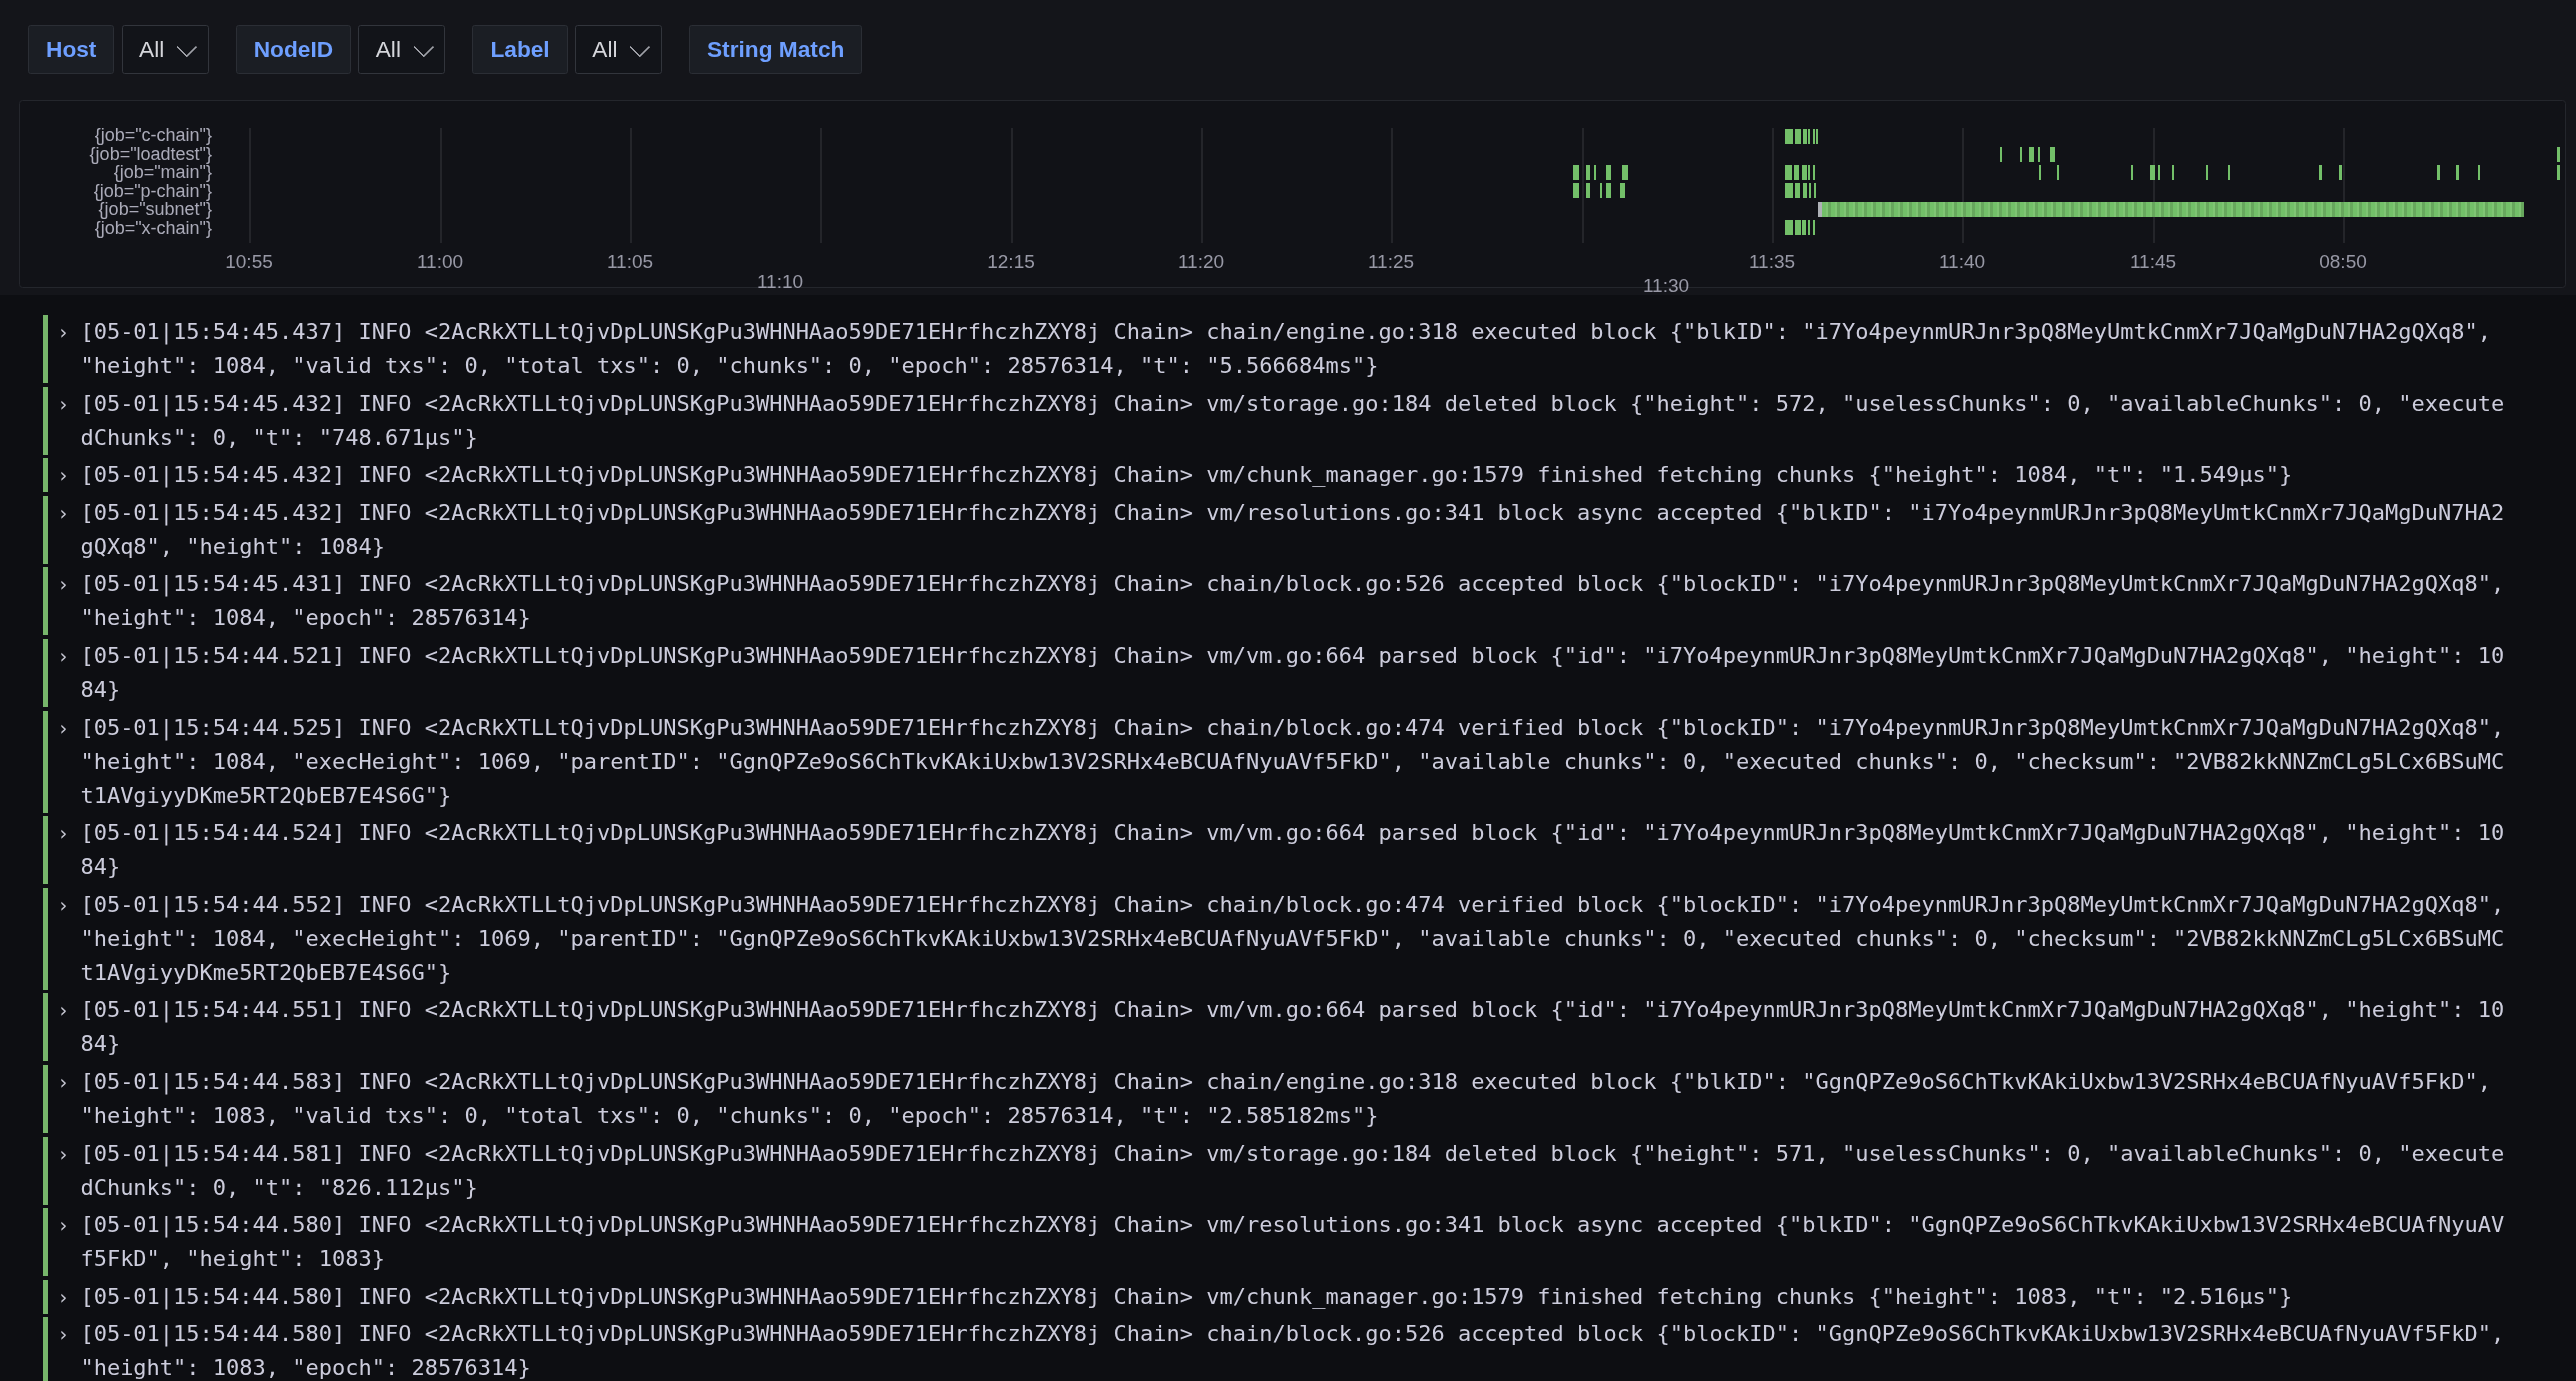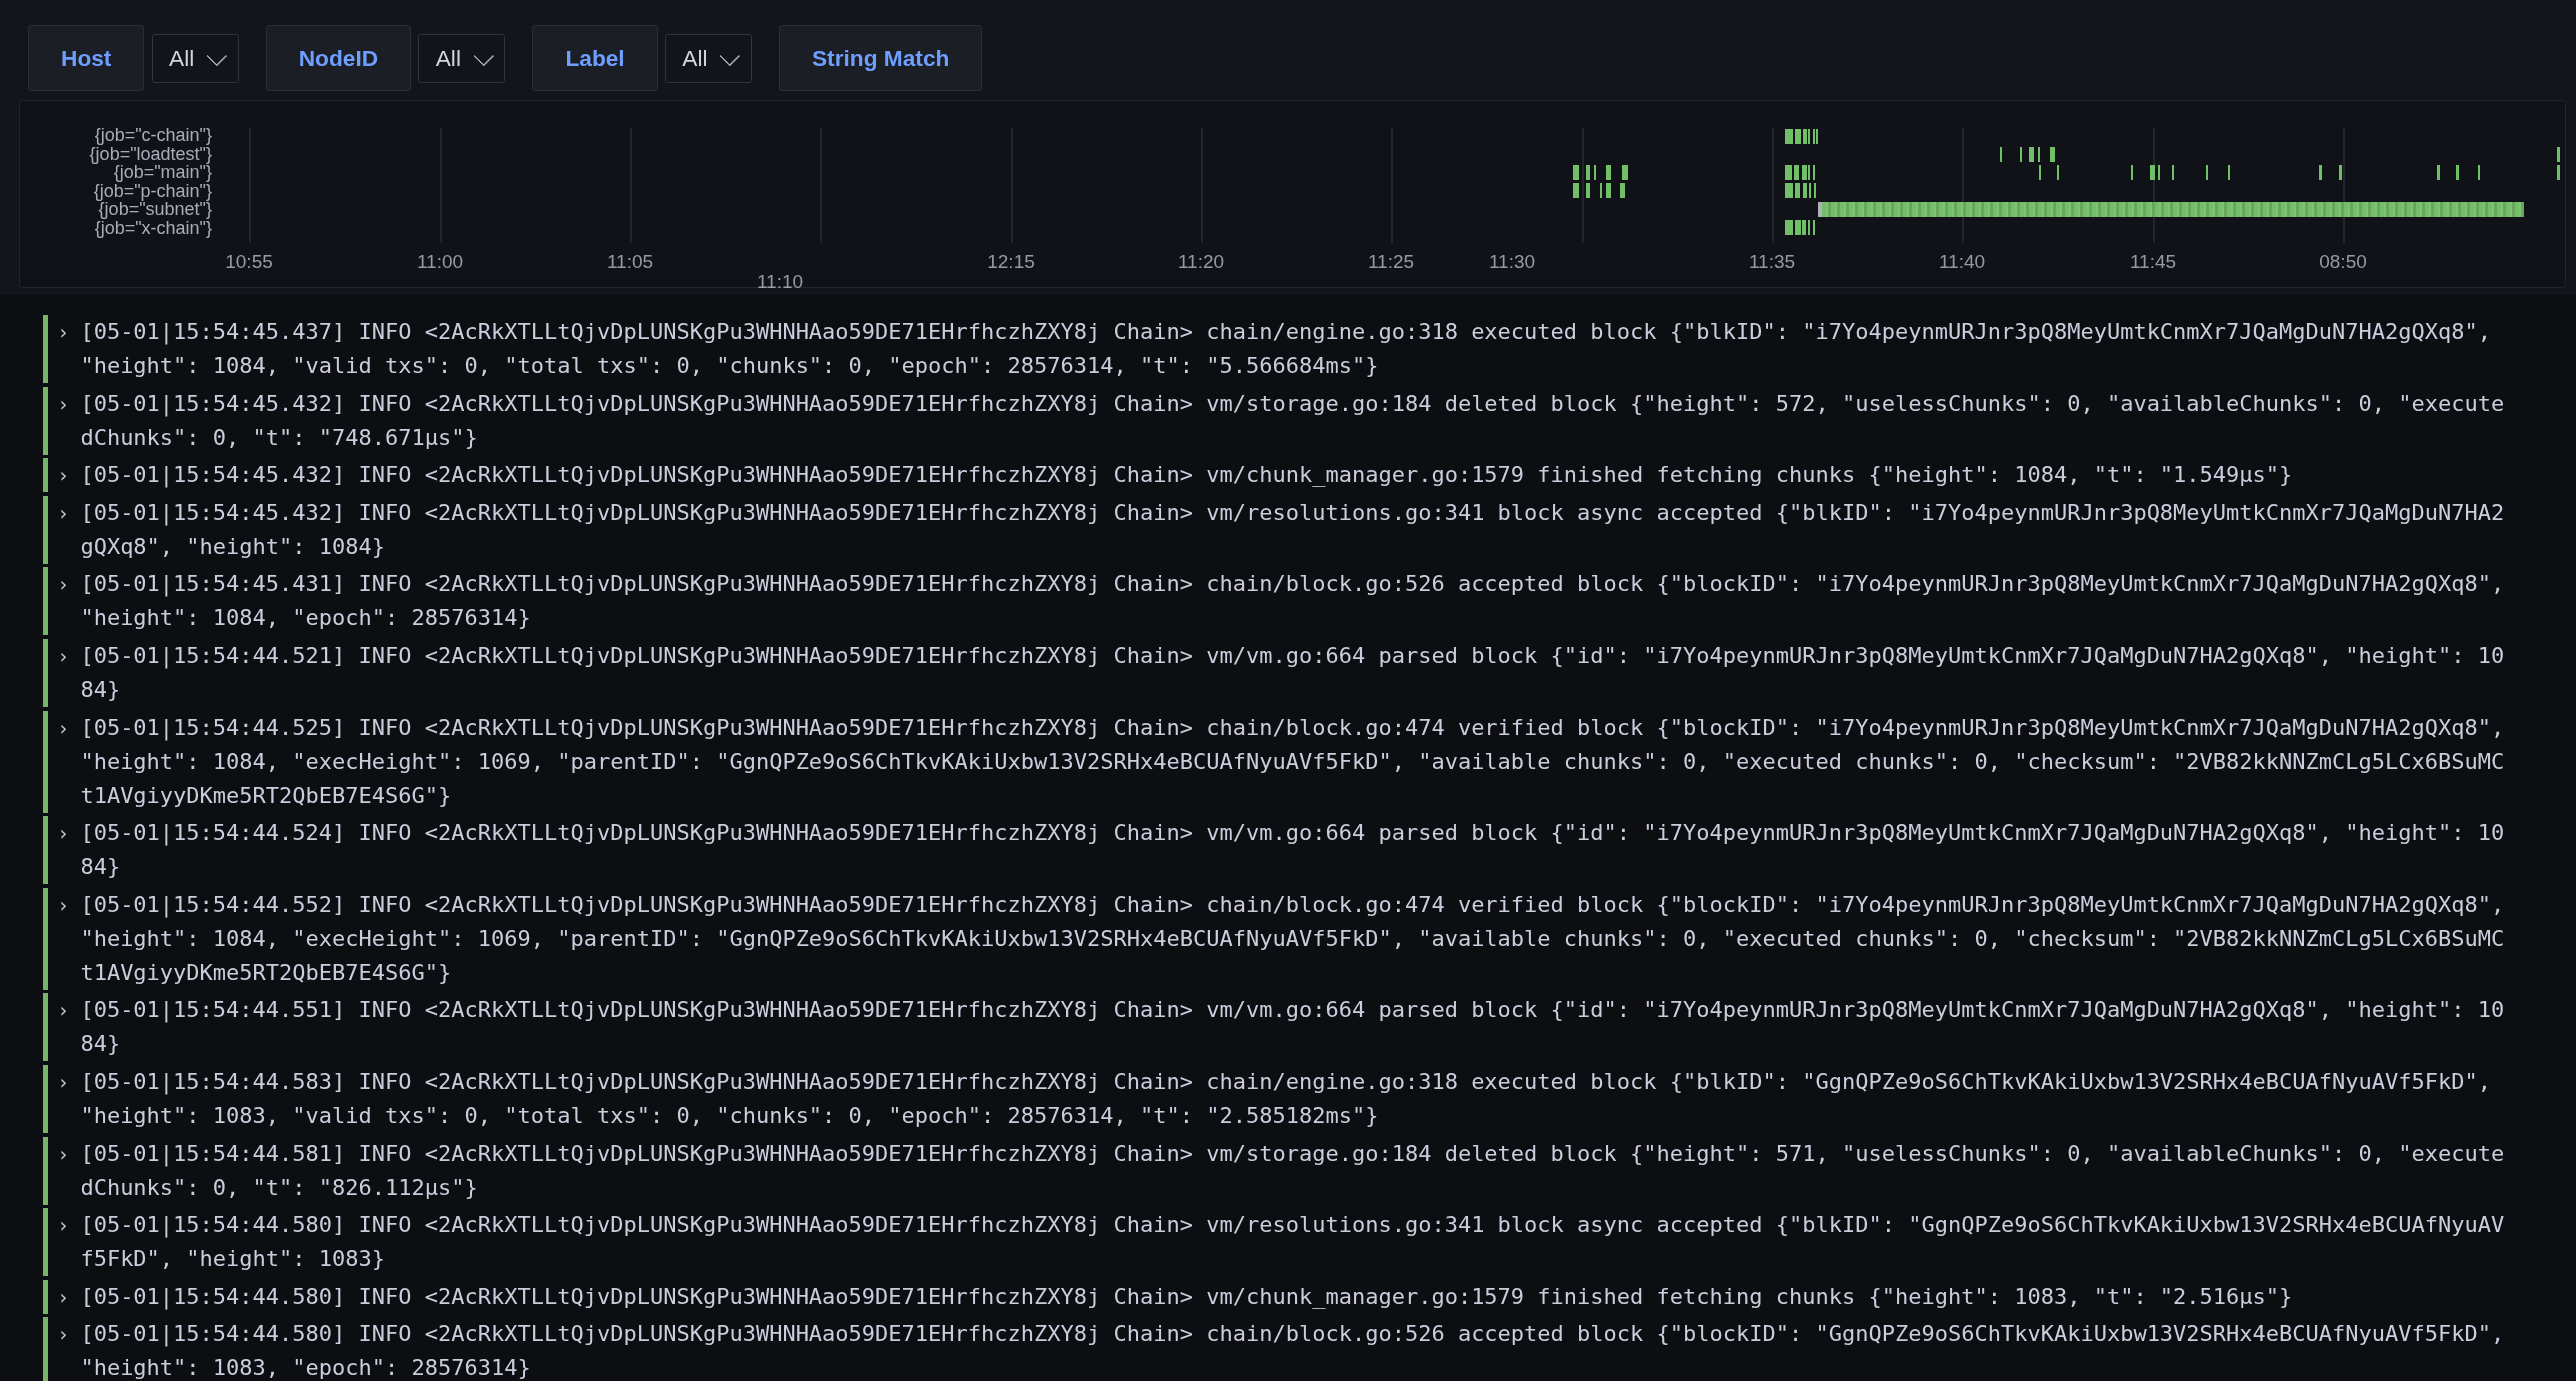--- a/index.html
+++ b/index.html
@@ -11,22 +11,22 @@
     position:relative;
   }
 
   
   .toolbar {
     position:absolute; left:28px; top:25px; right:18px;
     display:flex; align-items:center; gap:27px;
   }
   .var-group { display:flex; align-items:center; gap:7.3px; }
   .var-label {
-    height:66px; display:flex; align-items:center;
-    padding:0 32px; background:#1b1e24; border:0.9px solid #2b2e35;
+    height:49px; display:flex; align-items:center;
+    padding:0 17px; background:#1b1e24; border:0.9px solid #2b2e35;
     border-radius:2.7px; color:#6e9fff; font-size:22.7px; font-weight:600;
     white-space:nowrap;
   }
   .var-select {
     height:49px; display:flex; align-items:center; gap:12.7px;
     padding:0 16.3px; background:#121419; border:0.9px solid #32353c;
     border-radius:2.7px; color:#d5d6db; font-size:22.7px; font-weight:500;
     cursor:pointer;
   }
   .var-select .chev {
@@ -135,21 +135,21 @@
       <div class="tick-label" style="left: 610px;">11:05</div>
       <div class="gridline" style="left: 800px;"></div>
       <div class="tick-label" style="left: 760px; margin-top: 20px;">11:10</div>
       <div class="gridline" style="left: 991px;"></div>
       <div class="tick-label" style="left: 991px;">12:15</div>
       <div class="gridline" style="left: 1181px;"></div>
       <div class="tick-label" style="left: 1181px;">11:20</div>
       <div class="gridline" style="left: 1371px;"></div>
       <div class="tick-label" style="left: 1371px;">11:25</div>
       <div class="gridline" style="left: 1562px;"></div>
-      <div class="tick-label" style="left: 1492px;">11:30</div>
+      <div class="tick-label" style="left: 1646px; margin-top: 24px;">11:30</div>
       <div class="gridline" style="left: 1752px;"></div>
       <div class="tick-label" style="left: 1752px;">11:35</div>
       <div class="gridline" style="left: 1942px;"></div>
       <div class="tick-label" style="left: 1942px;">11:40</div>
       <div class="gridline" style="left: 2133px;"></div>
       <div class="tick-label" style="left: 2133px;">11:45</div>
       <div class="gridline" style="left: 2323px;"></div>
       <div class="tick-label" style="left: 2323px;">08:50</div>
       <div class="mark" style="left: 1765px; top: 28px; width: 8.2px;"></div>
       <div class="mark" style="left: 1775px; top: 28px; width: 6.3px;"></div>

